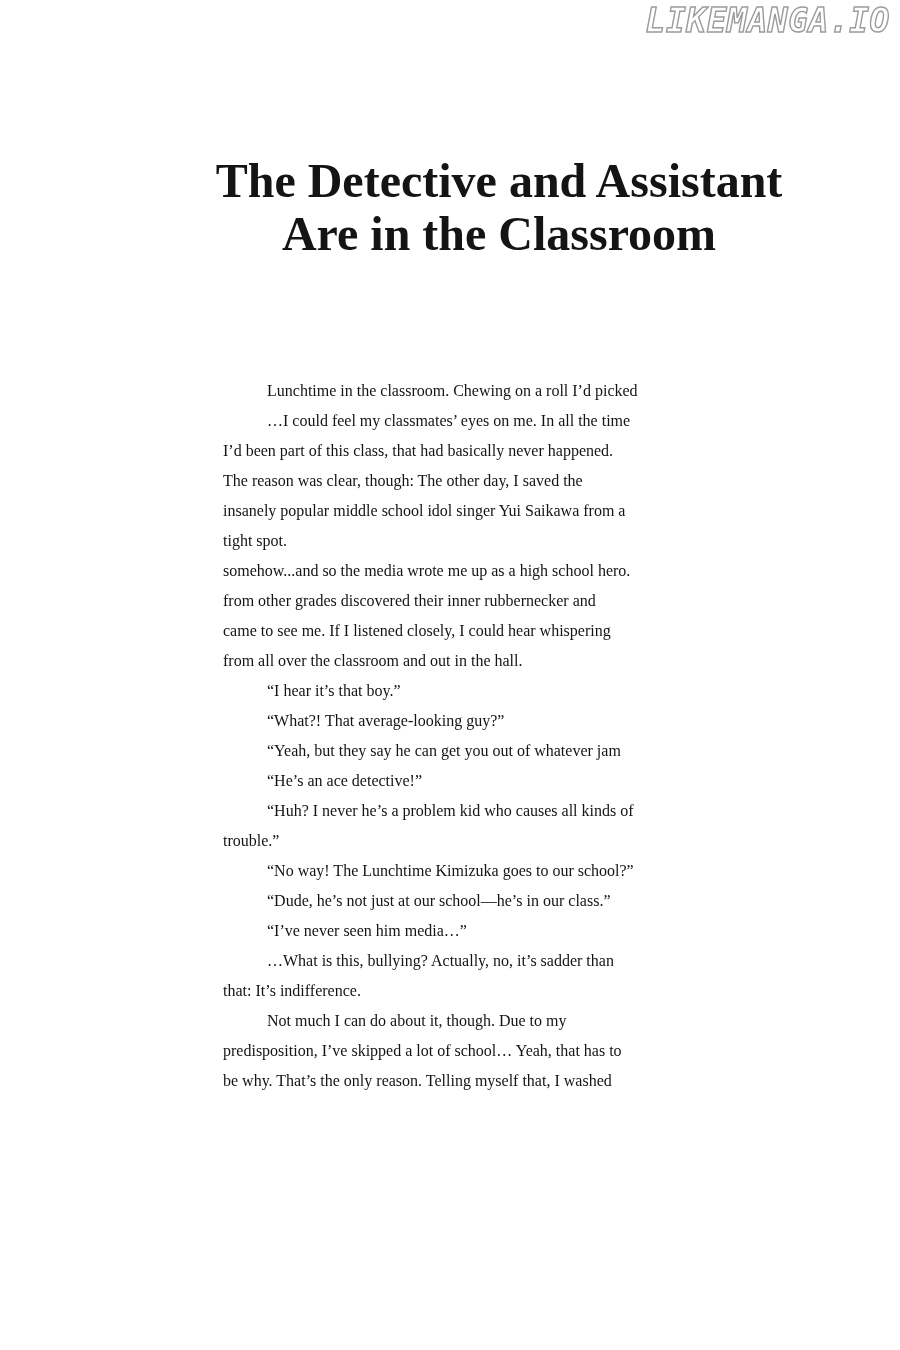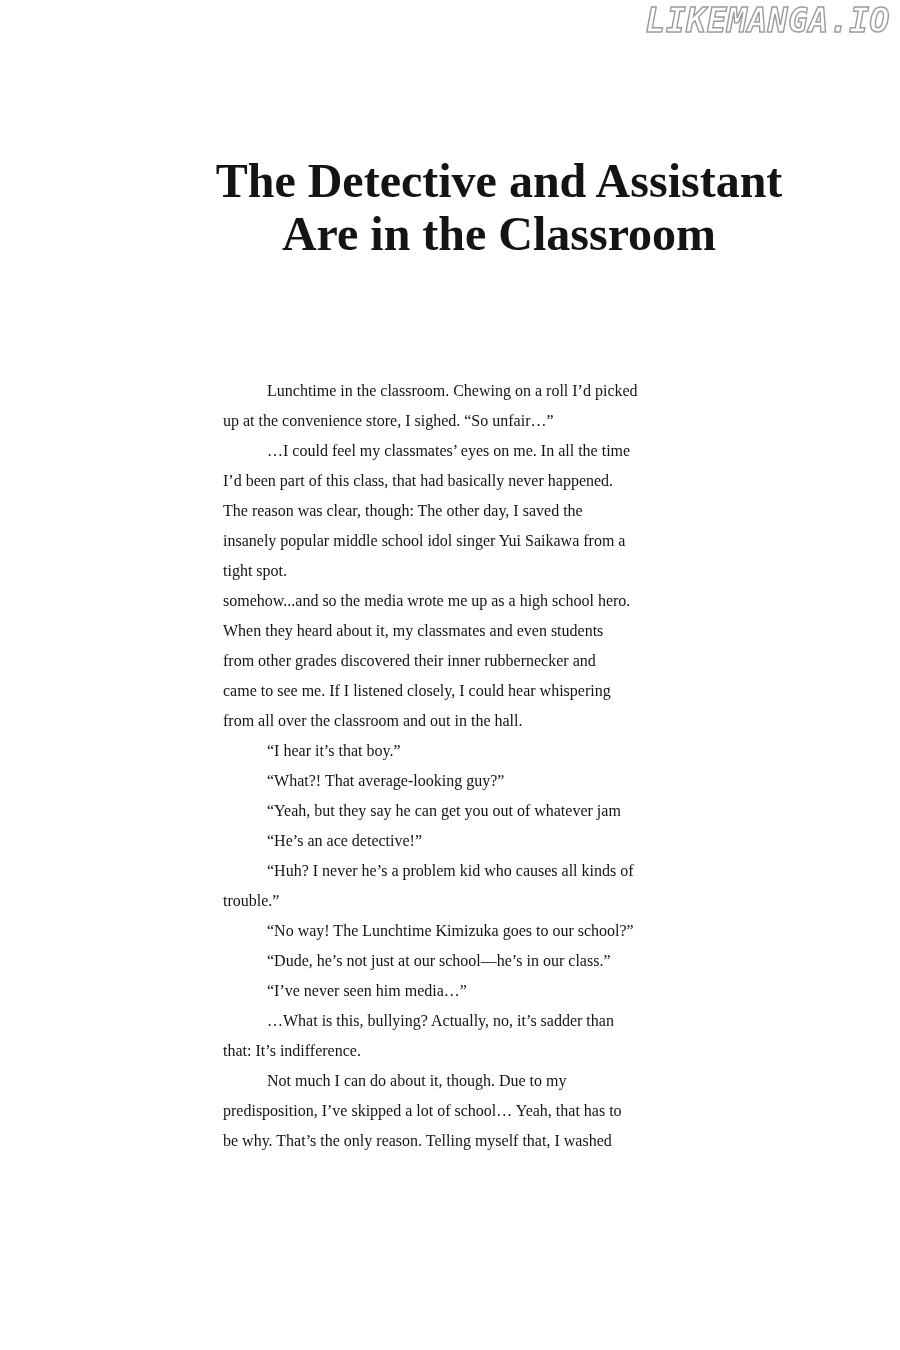--- a/index.html
+++ b/index.html
@@ -73,28 +73,26 @@
   <div class="watermark">LIKEMANGA.IO</div>
 
   <h1 class="title">
     <span class="title-line">The Detective and Assistant</span>
     <span class="title-line">Are in the Classroom</span>
   </h1>
 
   <div class="body-text">
 
   <div class="line indent">Lunchtime in the classroom. Chewing on a roll I’d picked</div>
-      <div class="line">up at the convenience store, I sighed. “So unfair…”</div>
       <div class="line indent">…I could feel my classmates’ eyes on me. In all the time</div>
       <div class="line">I’d been part of this class, that had basically never happened.</div>
       <div class="line">The reason was clear, though: The other day, I saved the</div>
       <div class="line">insanely popular middle school idol singer Yui Saikawa from a</div>
       <div class="line">tight spot.</div>
       <div class="line">somehow...and so the media wrote me up as a high school hero.</div>
-      <div class="line">When they heard about it, my classmates and even students</div>
       <div class="line">from other grades discovered their inner rubbernecker and</div>
       <div class="line">came to see me. If I listened closely, I could hear whispering</div>
       <div class="line">from all over the classroom and out in the hall.</div>
       <div class="line indent">“I hear it’s that boy.”</div>
       <div class="line indent">“What?! That average-looking guy?”</div>
       <div class="line indent">“Yeah, but they say he can get you out of whatever jam</div>
       <div class="line indent">“He’s an ace detective!”</div>
       <div class="line indent">“Huh? I never he’s a problem kid who causes all kinds of</div>
       <div class="line">trouble.”</div>
       <div class="line indent">“No way! The Lunchtime Kimizuka goes to our school?”</div>

